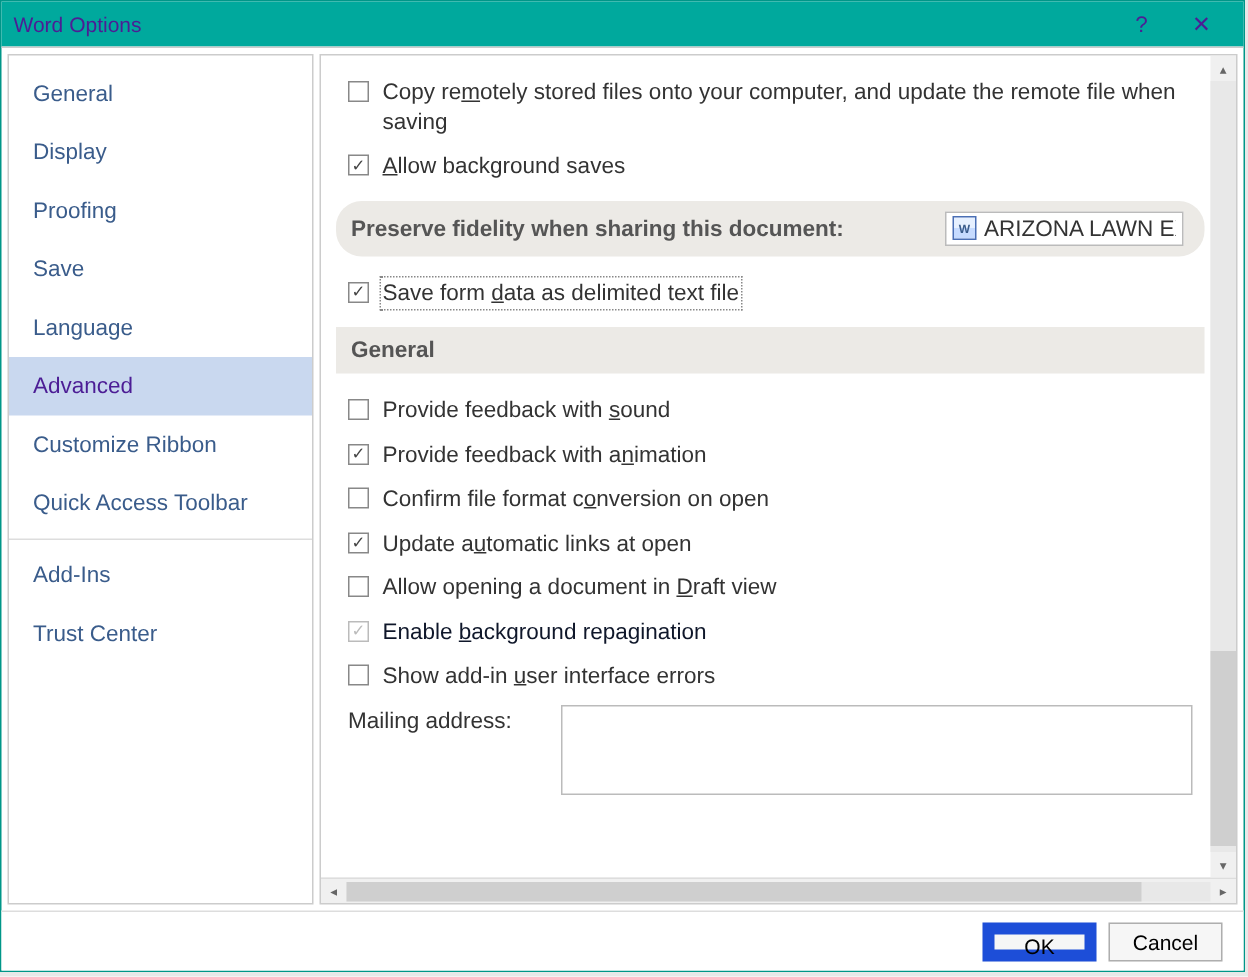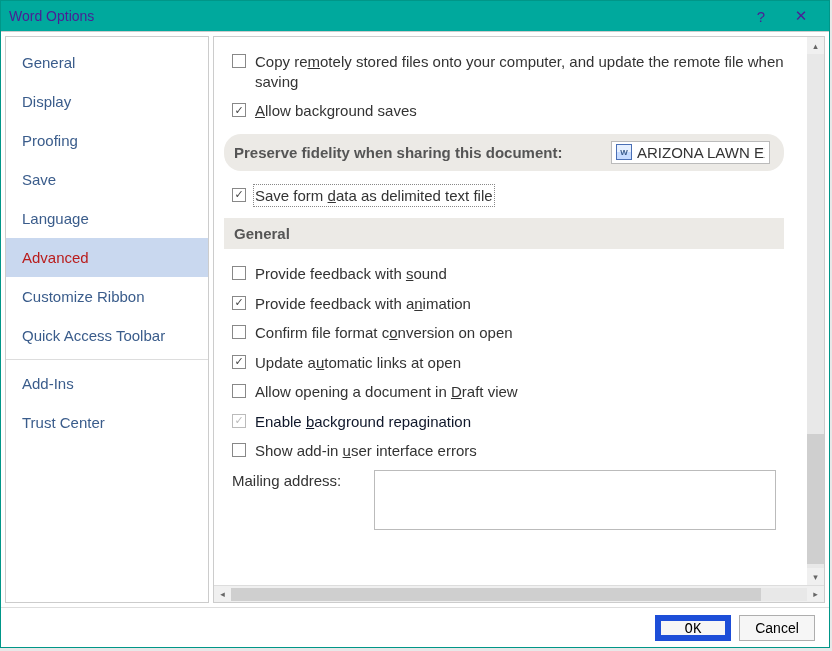--- a/index.html
+++ b/index.html
@@ -54,21 +54,21 @@
     overflow: hidden;
   }
   .sidebar-item {
     padding: 11px 16px;
     color: #3a5c8b;
     cursor: pointer;
     font-size: 15px;
   }
   .sidebar-item.selected {
     background: #c9d8ef;
-    color: #b91c1c;
+    color: #4c1d95;
   }
   .sidebar-sep {
     border-top: 1px solid #ddd;
     margin: 4px 0;
   }
   .main-wrap {
     flex: 1;
     margin: 4px 4px 4px 4px;
     border: 1px solid #ccc;
     display: flex;
@@ -210,21 +210,21 @@
   }
   .btn {
     min-width: 76px;
     height: 26px;
     border: 1px solid #aeaeae;
     background: #f6f6f6;
     margin-left: 8px;
     font-size: 14px;
     cursor: pointer;
   }
-  .btn.primary { border: 6px solid #1d4ed8; font-family: Liberation Mono, monospace; }
+  .btn.primary { border: 8px solid #1d4ed8; }
 </style>
 </head>
 <body>
 
 <div class="dialog">
 
   <div class="titlebar">
     <span class="titlebar-title">Word Options</span>
     <div class="titlebar-btn">?</div>
     <div class="titlebar-btn">✕</div>
@@ -241,21 +241,21 @@
       <div class="sidebar-item selected">Advanced</div>
       <div class="sidebar-item">Customize Ribbon</div>
       <div class="sidebar-item">Quick Access Toolbar</div>
       <div class="sidebar-sep"></div>
       <div class="sidebar-item">Add-Ins</div>
       <div class="sidebar-item">Trust Center</div>
     </div>
 
     <div class="main-wrap">
       <div class="main-scroll">
-        <div class="main-content" style="padding-right:40px">
+        <div class="main-content" style="padding-right:21px">
 
           <div class="opt-row">
             <span class="chk"></span>
             <span class="opt-label">Copy re<span class="u">m</span>otely stored files onto your computer, and update the remote file when saving</span>
           </div>
           <div class="opt-row">
             <span class="chk checked"></span>
             <span class="opt-label"><span class="u">A</span>llow background saves</span>
           </div>
 

